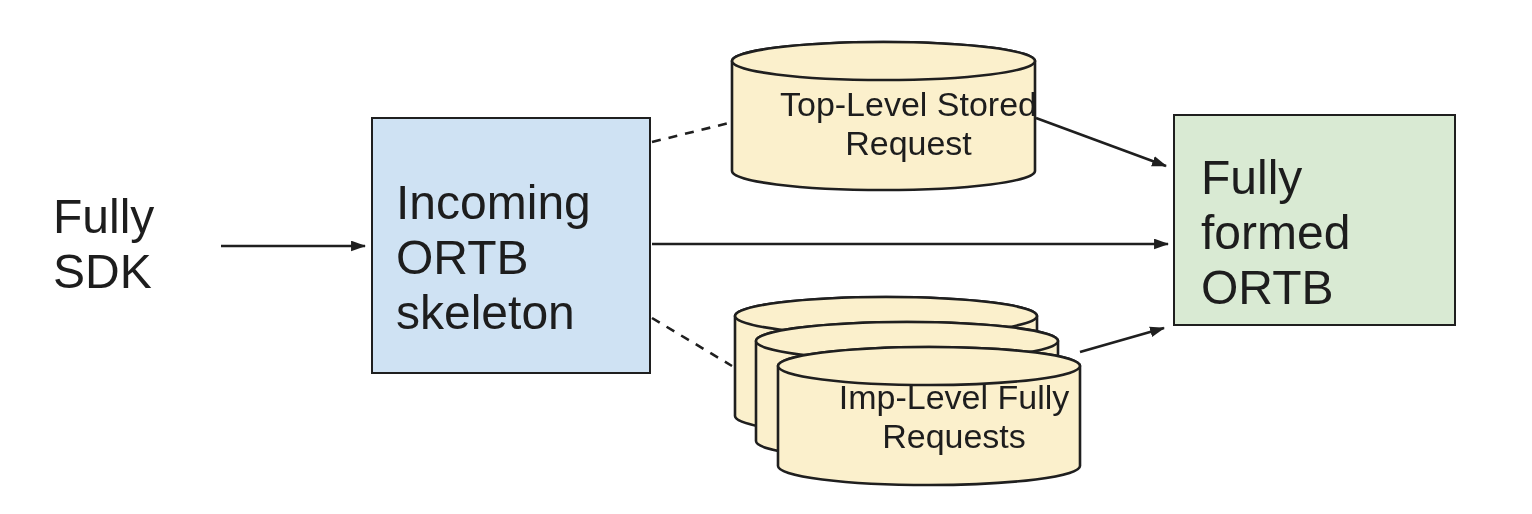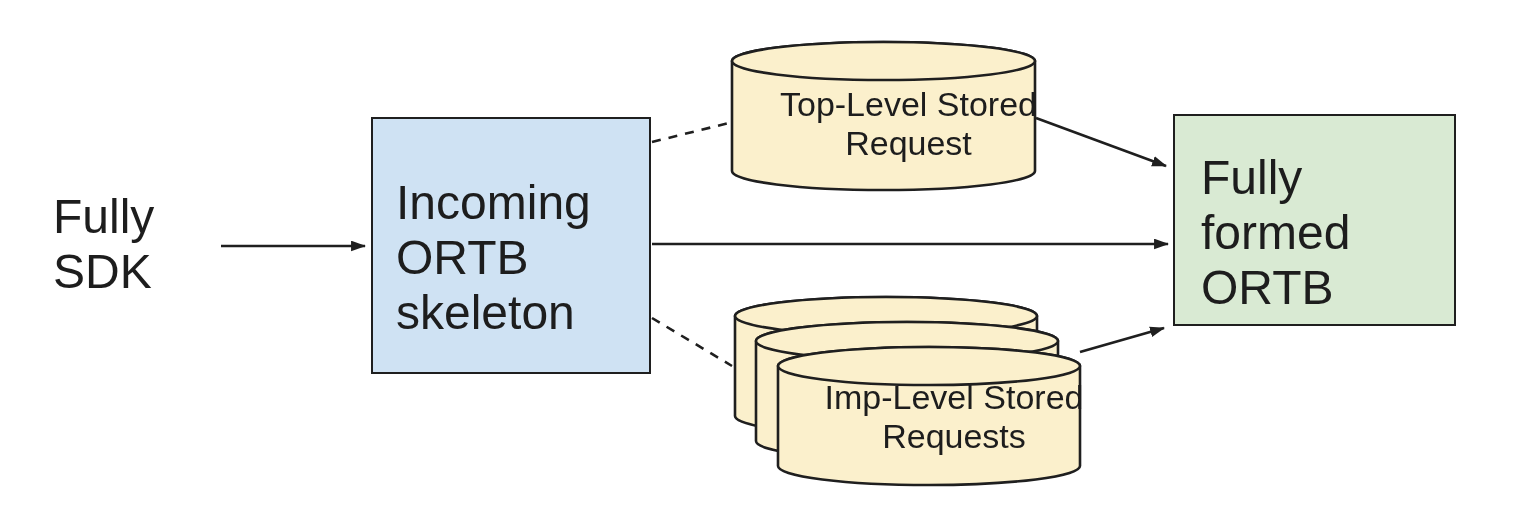--- a/index.html
+++ b/index.html
@@ -132,16 +132,16 @@
 
   <div class="node-box box-green">
     <span class="box-text">Fully
 formed
 ORTB</span>
   </div>
 
   <div class="label label-small top-cyl-label">Top-Level Stored
 Request</div>
 
-  <div class="label label-small imp-cyl-label">Imp-Level Stored
+  <div class="label label-small imp-cyl-label">Imp-Level Fully
 Requests</div>
 
 </div>
 
 </body></html>

